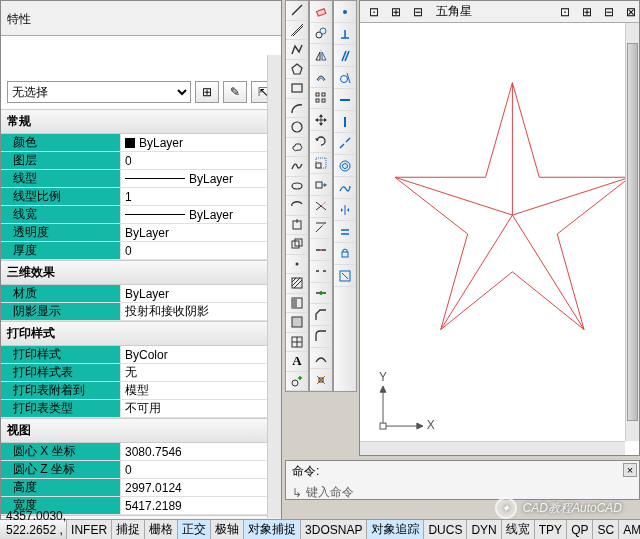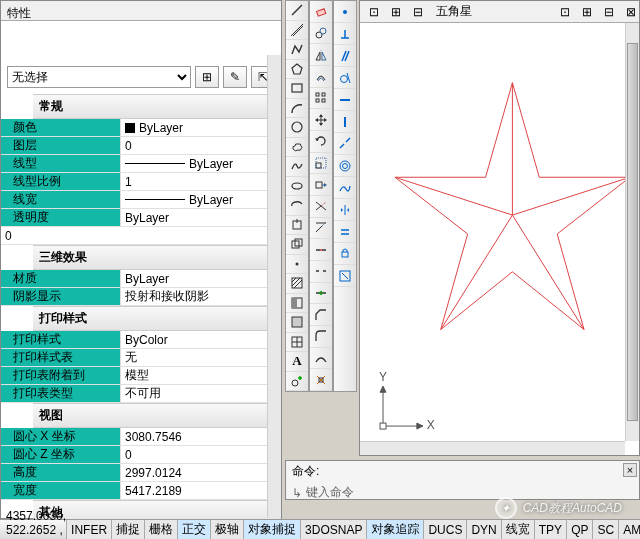--- a/index.html
+++ b/index.html
@@ -1,22 +1,22 @@
 <!DOCTYPE html>
 <html><head>
 <meta charset="utf-8">
 <style>
 * { margin: 0; padding: 0; box-sizing: border-box; font-family: "Microsoft YaHei", "SimSun", Arial, sans-serif; font-size: 12px; }
 body { background: #d4d0c8; width: 640px; height: 539px; overflow: hidden; position: relative; }
-.panel-header { background: #f0f0f0; border-bottom: 1px solid #aaa; padding: 4px 6px; height: 20px; }
+.panel-header { background: #f0f0f0; border-bottom: 1px solid #aaa; padding: 10px 6px; height: 35px; }
 .props-panel { position: absolute; left: 0; top: 0; width: 282px; height: 519px; background: #fff; border: 1px solid #888; }
 .select-row { padding: 6px; display: flex; align-items: center; gap: 4px; background: #fff; margin-top: 39px; }
 .select-row select { flex: 1; height: 22px; border: 1px solid #999; background: #fff; }
 .icon-btn { width: 24px; height: 22px; border: 1px solid #999; background: linear-gradient(#fff,#e8e8e8); display: inline-flex; align-items: center; justify-content: center; cursor: pointer; }
-.section-header { background: linear-gradient(#f8f8f8,#e4e4e4); border-top: 1px solid #ccc; border-bottom: 1px solid #ccc; padding: 3px 6px; font-weight: bold; position: relative; margin-left: 32px; }
+.section-header { background: linear-gradient(#f8f8f8,#e4e4e4); border-top: 1px solid #ccc; border-bottom: 1px solid #ccc; padding: 3px 6px; font-weight: bold; position: relative; }
 .section-header::after { content: "▴"; position: absolute; right: 8px; font-size: 10px; }
 .prop-row { display: flex; border-bottom: 1px solid #e0e0e0; height: 18px; align-items: center; }
 .prop-label { width: 120px; padding-left: 12px; background: #14b8a6; height: 100%; display: flex; align-items: center; border-right: 1px solid #ddd; }
 .prop-value { flex: 1; padding-left: 4px; height: 100%; display: flex; align-items: center; }
 .swatch { width: 10px; height: 10px; background: #000; display: inline-block; margin-right: 4px; }
 .line-sample { display: inline-block; width: 60px; border-top: 1px solid #000; margin-right: 4px; }
 .prop-scroll { position: absolute; right: 0; top: 54px; bottom: 0; width: 14px; background: #e8e8e8; border-left: 1px solid #ccc; }
 .toolbar-col { position: absolute; top: 0; width: 24px; background: linear-gradient(90deg,#f8f8f8,#e4e4e4); border: 1px solid #999; display: flex; flex-direction: column; }
 .tc1 { left: 285px; height: 392px; }
 .tc2 { left: 309px; height: 392px; }
@@ -86,20 +86,21 @@
       <div class="prop-value">
         <span class="line-sample"></span>
         <span>ByLayer</span>
       </div>
     </div>
   <div class="prop-row">
       <div class="prop-label">透明度</div>
       <div class="prop-value">ByLayer</div>
     </div>
   <div class="prop-row">
+      <div class="prop-label">厚度</div>
       <div class="prop-value">0</div>
     </div>
 
   <div class="section-header">三维效果</div>
   <div class="prop-row">
       <div class="prop-label">材质</div>
       <div class="prop-value">ByLayer</div>
     </div>
   <div class="prop-row">
       <div class="prop-label">阴影显示</div>

